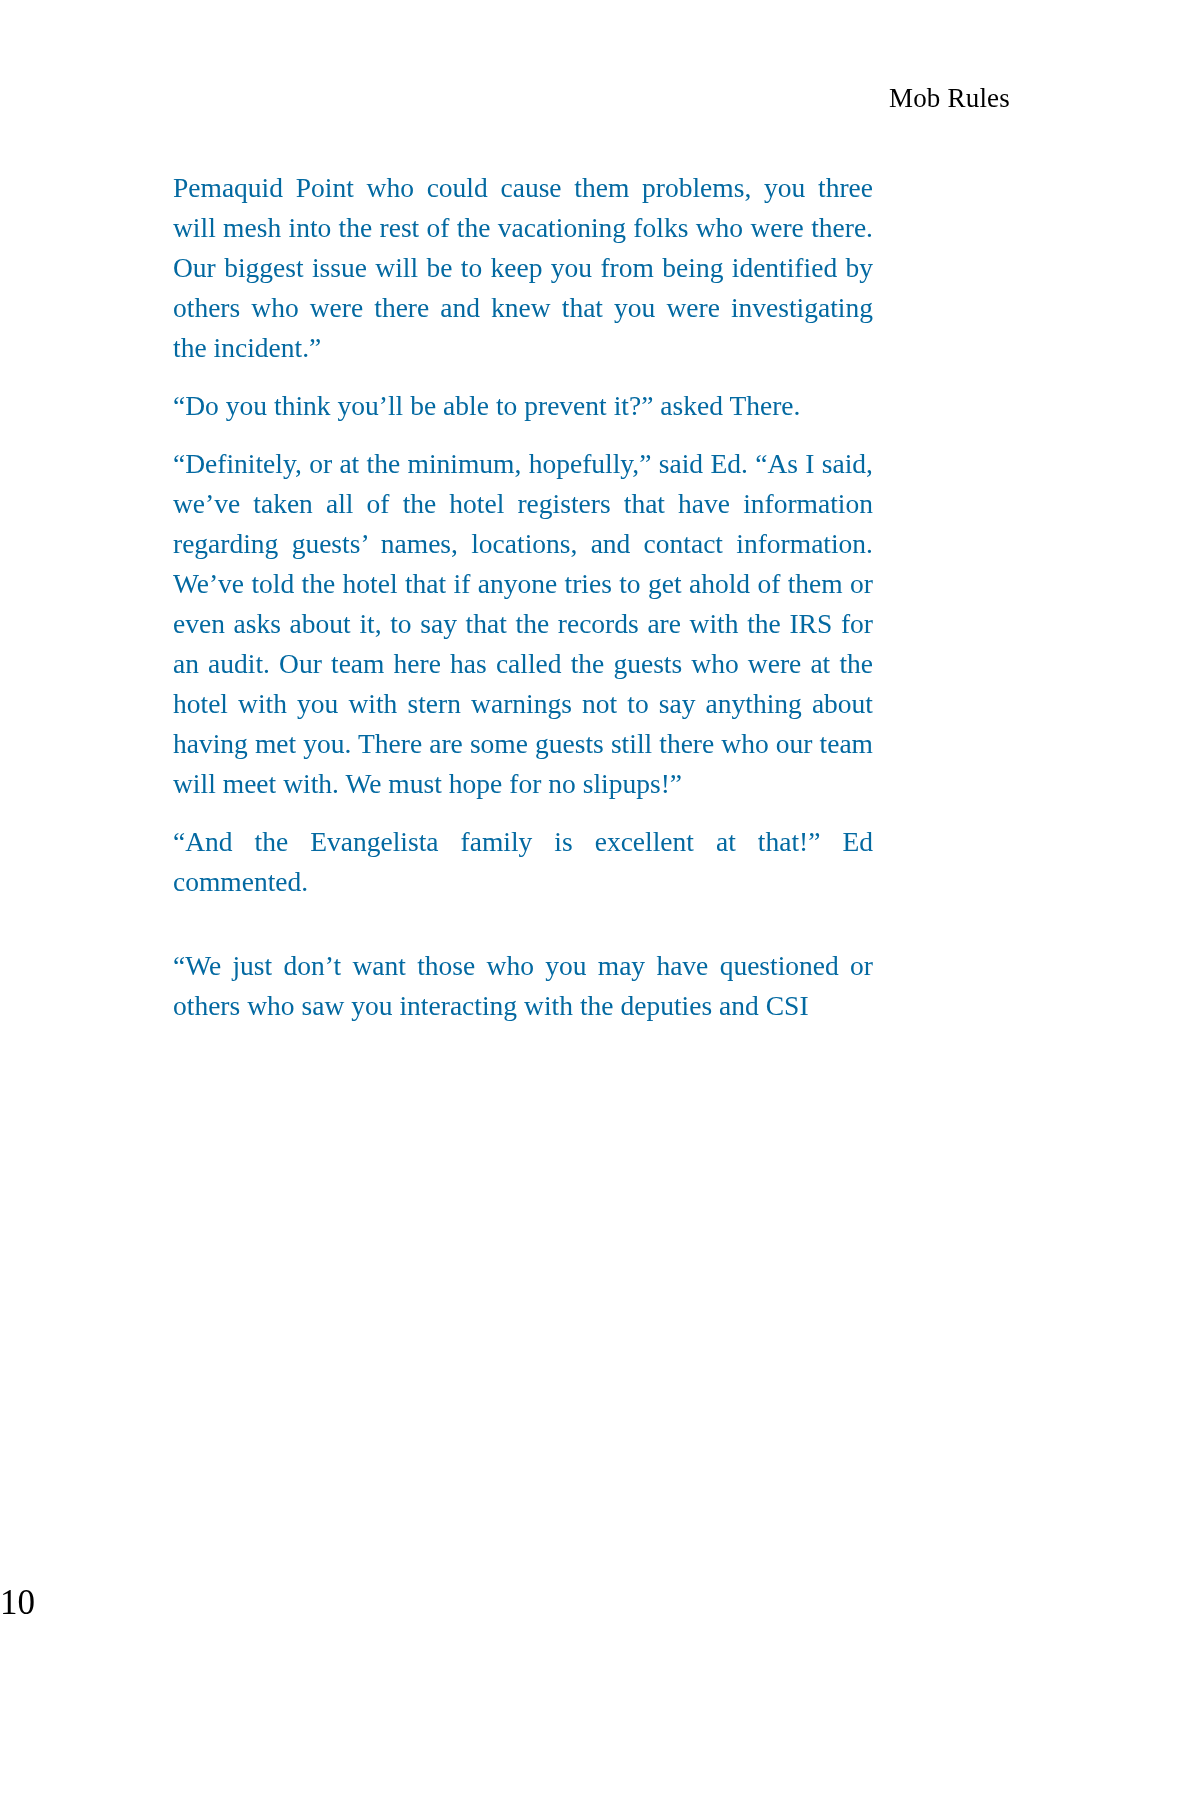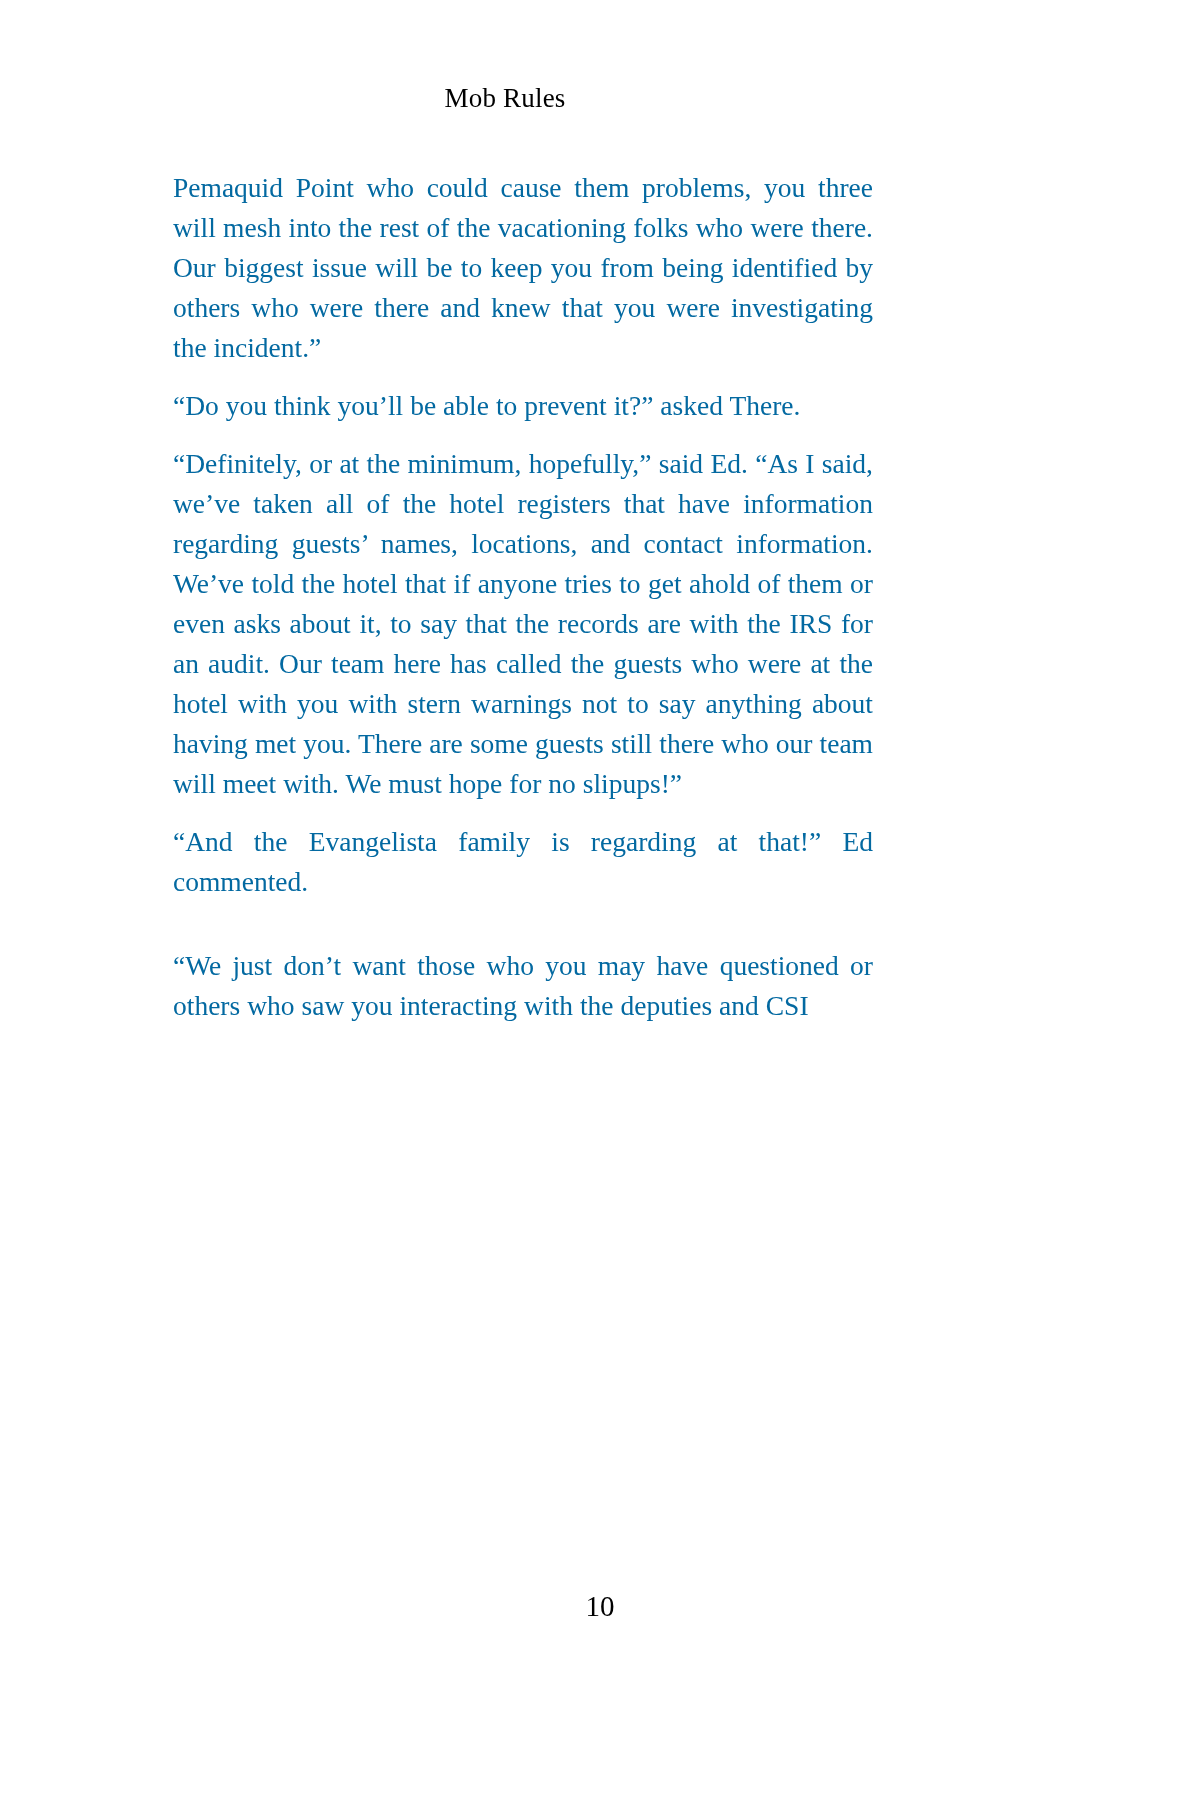--- a/index.html
+++ b/index.html
@@ -18,21 +18,21 @@
     font-family: "Liberation Serif", "DejaVu Serif", serif;
     color: #000000;
   }
 
   
   .running-head {
     position: absolute;
     top: 82px;
     left: 0;
     width: 1010px;
-    text-align: center;
+    text-align: right;
     font-size: 27px;
     line-height: 1.2;
     letter-spacing: 0.2px;
     color: #000000;
   }
 
   
   .text-block {
     position: absolute;
     top: 168px;
@@ -58,36 +58,35 @@
   }
 
   
 
   
   .folio {
     position: absolute;
     bottom: 176px;
     left: 0;
     width: 1200px;
-    text-align: center;
-    font-size: 29px;
+    font-size: 35px;
     line-height: 1.2;
     color: #000000;
   }
 </style>
 </head>
 <body>
 
 <div class="page">
 
   <div class="running-head">Mob Rules</div>
 
   <div class="text-block">
     <p class="para">Pemaquid Point who could cause them problems, you three will mesh into the rest of the vacationing folks who were there. Our biggest issue will be to keep you from being identified by others who were there and knew that you were investigating the incident.”</p>
     <p class="para">“Do you think you’ll be able to prevent it?” asked There.</p>
     <p class="para">“Definitely, or at the minimum, hopefully,” said Ed. “As I said, we’ve taken all of the hotel registers that have information regarding guests’ names, locations, and contact information. We’ve told the hotel that if anyone tries to get ahold of them or even asks about it, to say that the records are with the IRS for an audit. Our team here has called the guests who were at the hotel with you with stern warnings not to say anything about having met you. There are some guests still there who our team will meet with. We must hope for no slipups!”</p>
-    <p class="para">“And the Evangelista family is regarding at that!” Ed commented.</p>
+    <p class="para">“And the Evangelista family is excellent at that!” Ed commented.</p>
     <p class="para">“We just don’t want those who you may have questioned or others who saw you interacting with the deputies and CSI</p>
   </div>
 
   <div class="folio">10</div>
 
 </div>
 
 </body></html>

